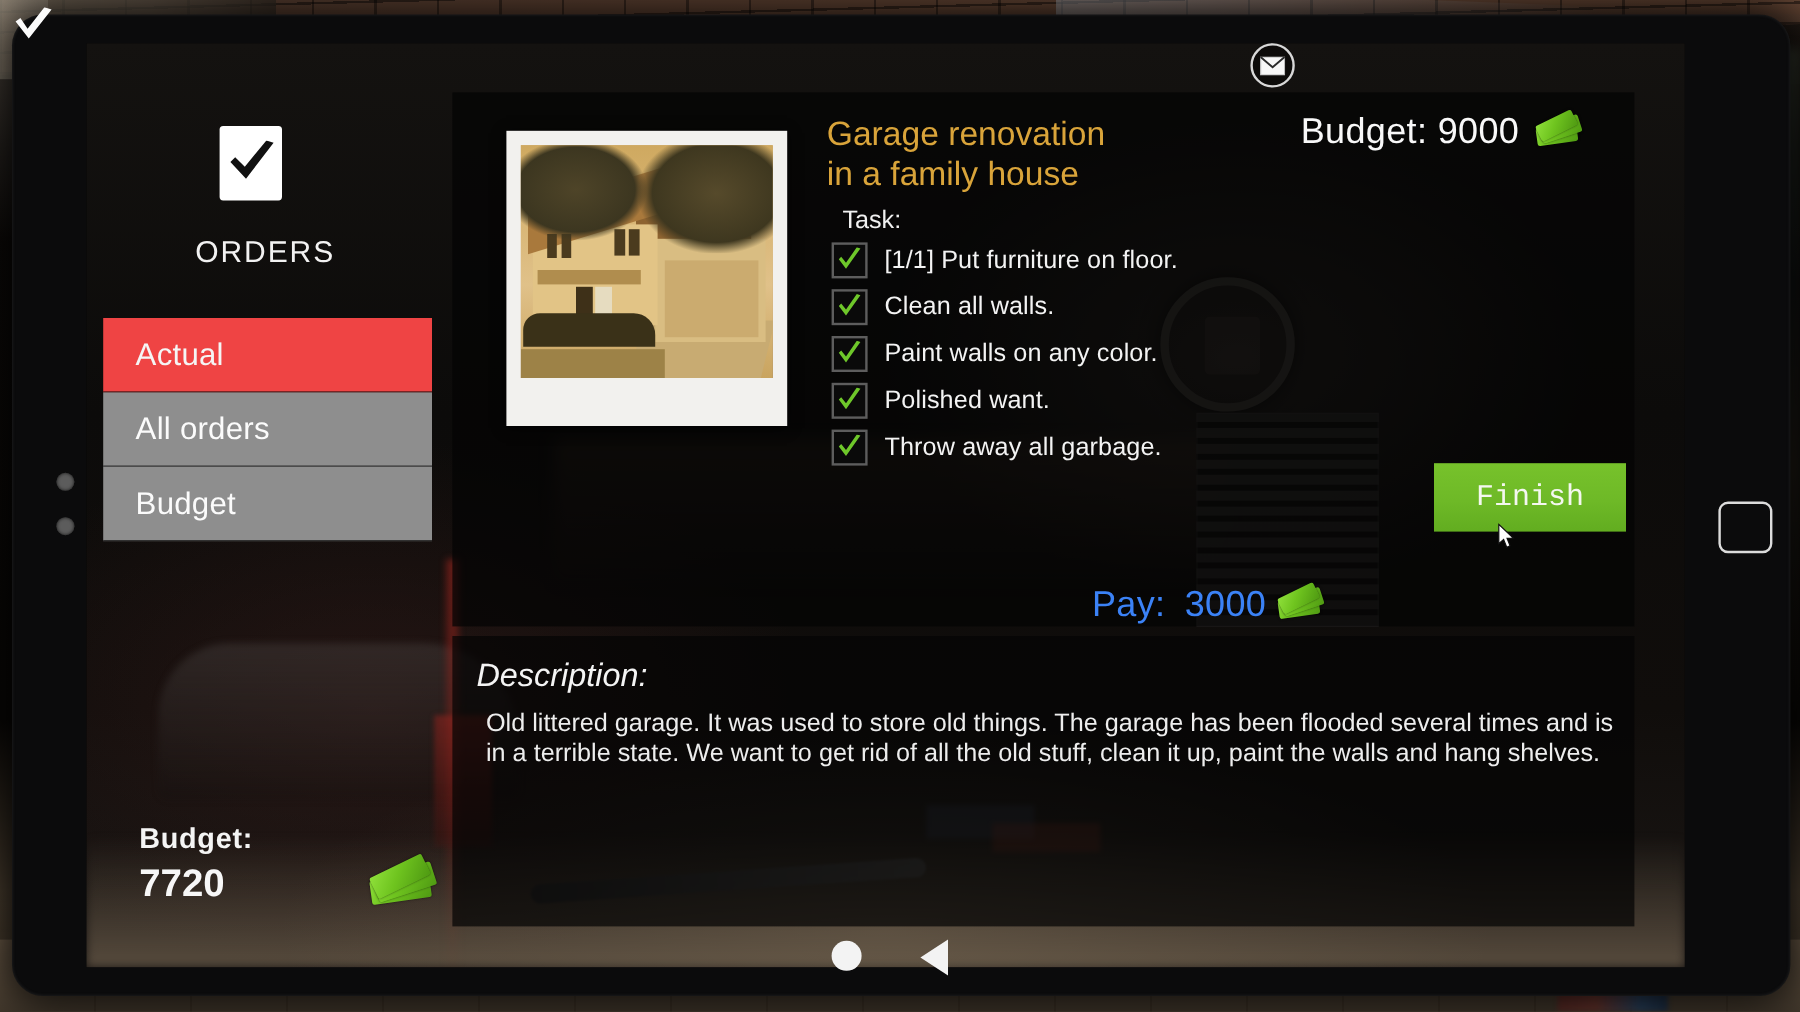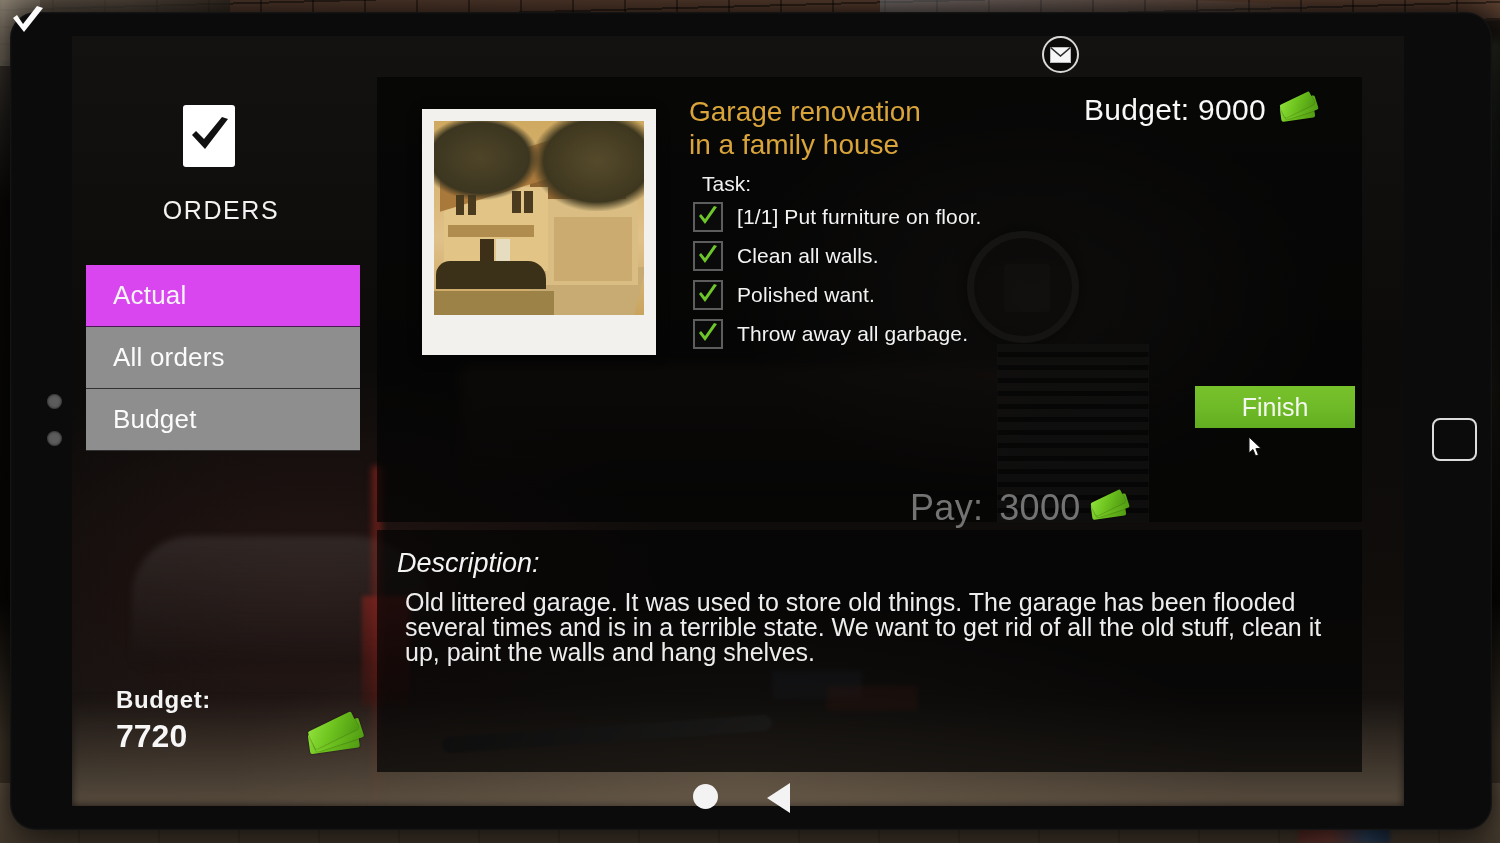--- a/index.html
+++ b/index.html
@@ -158,21 +158,21 @@
     color:#f2f2f2; font-size:25px; letter-spacing:1.6px; font-weight:400;
   }
   #orders-menu { position:absolute; left:14px; top:229px; width:274px; }
   .order-item {
     height:62px; display:flex; align-items:center;
     padding-left:27px;
     color:#efefef; font-size:26px; font-weight:400;
     letter-spacing:.2px;
     border-bottom:1px solid rgba(0,0,0,.65);
   }
-  .order-item.active { background:#d946ef; color:#f5f5f5; }
+  .order-item.active { background:#ef4444; color:#f5f5f5; }
   .order-item.normal { background:#8e8e8e; color:#fbfbfb; }
 
   #budget-box { position:absolute; left:44px; top:650px; width:260px; }
   #budget-label { color:#f4f4f4; font-size:24px; font-weight:700; letter-spacing:.6px; }
   #budget-row { display:flex; align-items:center; justify-content:space-between; gap:12px; margin-top:4px; padding-right:10px;}
   #budget-amount { color:#f7f7f7; font-size:32px; font-weight:700; }
 
   .cash {
     width:40px; height:26px; position:relative; flex:0 0 auto;
     transform:rotate(-14deg);
@@ -243,44 +243,44 @@
   .task-box svg { position:absolute; left:2px; top:2px; }
   .task-text { color:#f3f3f3; font-size:21px; letter-spacing:.1px; white-space:nowrap; }
 
   #budget-top {
     position:absolute; right:42px; top:16px;
     display:flex; align-items:center; gap:14px;
   }
   #budget-top-text { color:#f8f8f8; font-size:30px; letter-spacing:.3px; }
 
   #finish-btn {
-    position:absolute; left:818px; top:309px; width:160px; height:42px;
+    position:absolute; left:818px; top:309px; width:160px; height:57px;
     background:linear-gradient(to bottom,#77c22b 0%, #6eb927 55%, #62ad20 100%);
     color:#f4f7ef; font-size:25px;
     display:flex; align-items:center; justify-content:center;
-    border:none; cursor:pointer; font-family:Liberation Sans, sans-serif;
+    border:none; cursor:pointer; font-family:Liberation Mono, monospace;
   }
   #pay-row {
     position:absolute; left:533px; top:410px;
     display:flex; align-items:center; gap:10px;
   }
-  #pay-text { color:#737373; font-size:36px; letter-spacing:.3px; }
+  #pay-text { color:#3b82f6; font-size:30px; letter-spacing:.3px; }
 
   #cursor { position:absolute; left:1176px; top:400px; z-index:30; }
 
   
   #desc-panel {
     position:absolute; left:305px; top:494px; width:985px; height:242px;
     background:rgba(4,4,4,.72);
     z-index:4;
   }
   #desc-title { position:absolute; left:20px; top:18px; color:#f4f4f4; font-size:27px;font-style:italic; }
   #desc-body {
     position:absolute; left:28px; top:60px; width:950px;
-    color:#ededed; font-size:25px; line-height:25px;
+    color:#ededed; font-size:21px; line-height:25px;
   }
 
   
   #tab-mail {
     position:absolute; left:1032px; top:24px; width:37px; height:37px;
     border:2px solid #d8d8d8; border-radius:50%;
     display:flex; align-items:center; justify-content:center; z-index:9;
     background:rgba(0,0,0,.35);
   }
   #tab-home {
@@ -432,20 +432,28 @@
               </svg>
           </span>
           <span class="task-text">Clean all walls.</span>
         </div>
         <div class="task-row">
           <span class="task-box">
             <svg width="22" height="22" viewBox="0 0 22 22">
                 <path d="M2 10 L8 18 L20 1 L17 0 L8 13 L4 8 Z" fill="#6ec72a"></path>
               </svg>
           </span>
+          <span class="task-text">Paint walls on any color.</span>
+        </div>
+        <div class="task-row">
+          <span class="task-box">
+            <svg width="22" height="22" viewBox="0 0 22 22">
+                <path d="M2 10 L8 18 L20 1 L17 0 L8 13 L4 8 Z" fill="#6ec72a"></path>
+              </svg>
+          </span>
           <span class="task-text">Polished want.</span>
         </div>
         <div class="task-row">
           <span class="task-box">
             <svg width="22" height="22" viewBox="0 0 22 22">
                 <path d="M2 10 L8 18 L20 1 L17 0 L8 13 L4 8 Z" fill="#6ec72a"></path>
               </svg>
           </span>
           <span class="task-text">Throw away all garbage.</span>
         </div>

